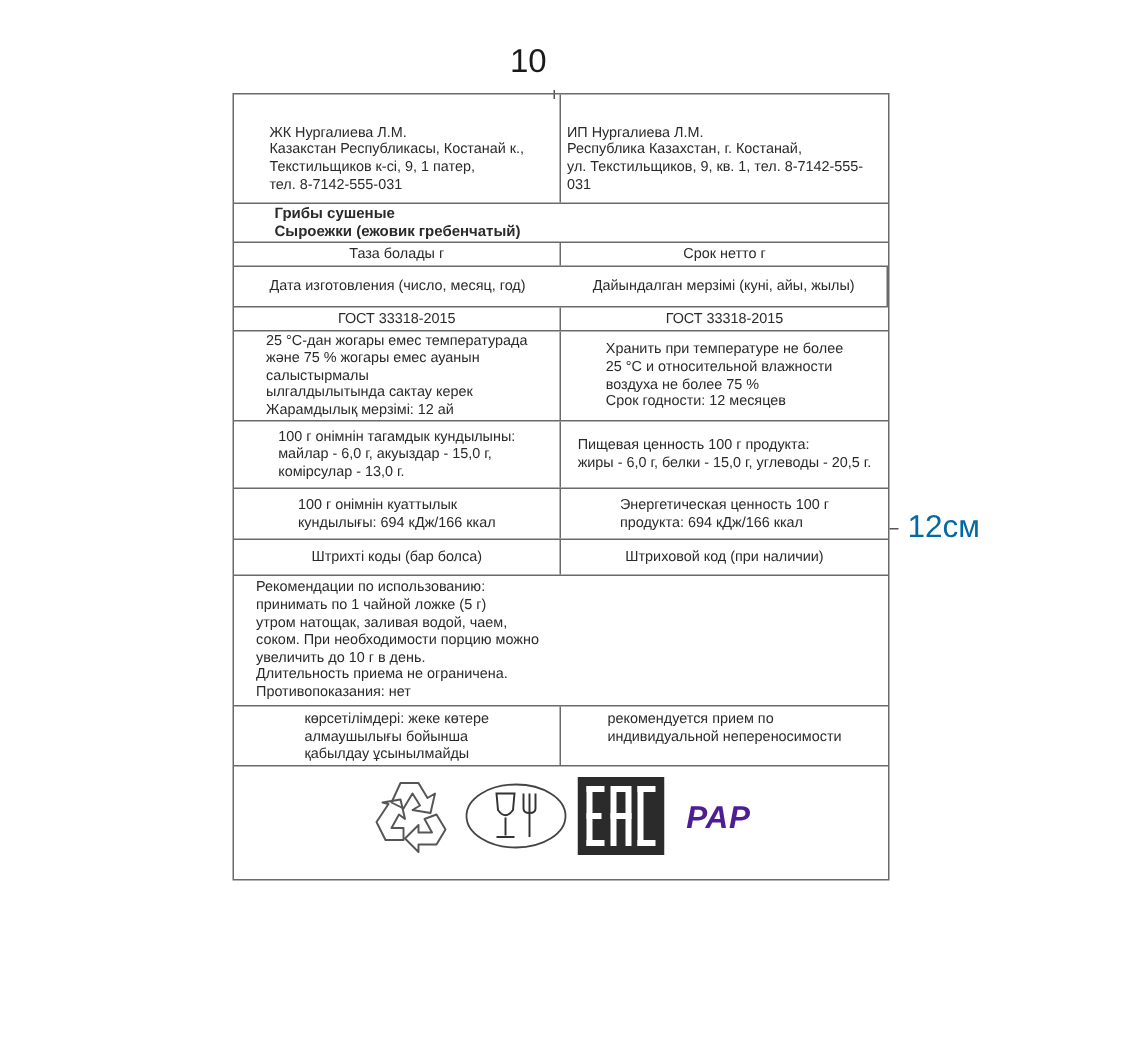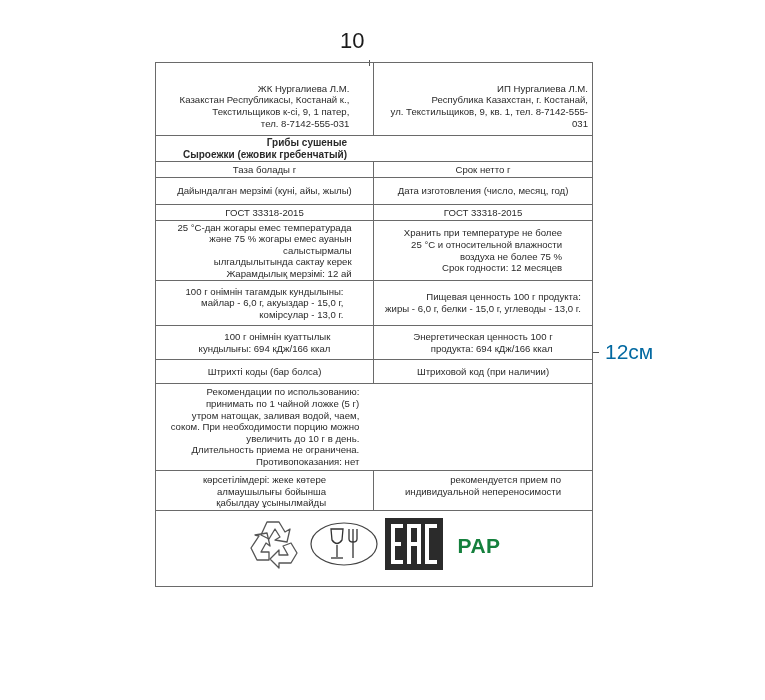--- a/index.html
+++ b/index.html
@@ -7,25 +7,25 @@
          font-family:"Liberation Sans", sans-serif; color:#2a2a2a; }
   .dim-top { position:absolute; left:340px; top:28px; width:60px; text-align:left; font-size:22px; color:#1a1a1a; }
   .dim-right { position:absolute; left:605px; top:340px; font-size:21px; color:#0369a1; }
   .tick-top { position:absolute; left:369px; top:60px; width:1px; height:6px; background:#555; }
   .tick-right { position:absolute; left:593px; top:352px; width:6px; height:1px; background:#555; }
   .label { position:absolute; left:155px; top:62px; width:438px; height:525px;
            border:1.5px solid #6a6a6a; box-sizing:border-box; }
   .grid { position:absolute; left:0; top:0; width:100%; }
   .row { position:absolute; left:0; width:100%; border-bottom:1px solid #6a6a6a; box-sizing:border-box; display:flex; }
   .cell { width:50%; box-sizing:border-box; display:flex; align-items:center; justify-content:center;
-          text-align:right; font-size:9.6px; line-height:11.6px; padding:0 4px; white-space:pre-line; }
+          text-align:left; font-size:9.6px; line-height:11.6px; padding:0 4px; white-space:pre-line; }
   .cell.l { border-right:1px solid #6a6a6a; }
   .cell.bold { font-weight:bold; font-size:10px; }
   .icons { position:absolute; left:0; width:100%; display:flex; align-items:center; justify-content:center; gap:6px; }
-  .pap { font-size:21px; font-weight:bold; color:#15803d; margin-left:8px; letter-spacing:0.5px; }
+  .pap { font-size:21px; font-weight:bold; color:#4c1d95; margin-left:8px; letter-spacing:0.5px;font-style:italic; }
 </style>
 </head>
 <body>
 
 <div class="dim-top">10</div>
 <div class="tick-top"></div>
 <div class="dim-right">12см</div>
 <div class="tick-right"></div>
 
 <div class="label">
@@ -41,22 +41,22 @@
     </div>
     <div class="row" style="top:73px;height:26px">
       <div class="cell bold">Грибы сушеные
 Сыроежки (ежовик гребенчатый)</div>
     </div>
     <div class="row" style="top:99px;height:16px">
       <div class="cell l">Таза болады  г</div>
       <div class="cell">Срок нетто   г</div>
     </div>
     <div class="row" style="top:115px;height:27px">
+      <div class="cell">Дата изготовления (число, месяц, год)</div>
       <div class="cell l">Дайындалган мерзімі (куні, айы, жылы)</div>
-      <div class="cell">Дата изготовления (число, месяц, год)</div>
     </div>
     <div class="row" style="top:142px;height:16px">
       <div class="cell l">ГОСТ 33318-2015</div>
       <div class="cell">ГОСТ 33318-2015</div>
     </div>
     <div class="row" style="top:158px;height:60px">
       <div class="cell l">25 °С-дан жогары емес температурада
 және 75 %  жогары емес ауанын
 салыстырмалы
 ылгалдылытында сактау керек
@@ -64,21 +64,21 @@
       <div class="cell">Хранить при температуре не более
 25 °С и относительной влажности
 воздуха не более 75 %
 Срок годности: 12 месяцев</div>
     </div>
     <div class="row" style="top:218px;height:45px">
       <div class="cell l">100 г онімнін тагамдык кундылыны:
 майлар - 6,0 г, акуыздар - 15,0 г,
 комірсулар - 13,0 г.</div>
       <div class="cell">Пищевая ценность 100 г продукта:
-жиры - 6,0 г, белки - 15,0 г, углеводы - 13,0 г.</div>
+жиры - 6,0 г, белки - 15,0 г, углеводы - 20,5 г.</div>
     </div>
     <div class="row" style="top:263px;height:34px">
       <div class="cell l">100 г онімнін куаттылык
 кундылығы: 694 кДж/166 ккал</div>
       <div class="cell">Энергетическая ценность 100 г
 продукта: 694 кДж/166 ккал</div>
     </div>
     <div class="row" style="top:297px;height:24px">
       <div class="cell l">Штрихті коды (бар болса)</div>
       <div class="cell">Штриховой код (при наличии)</div>

